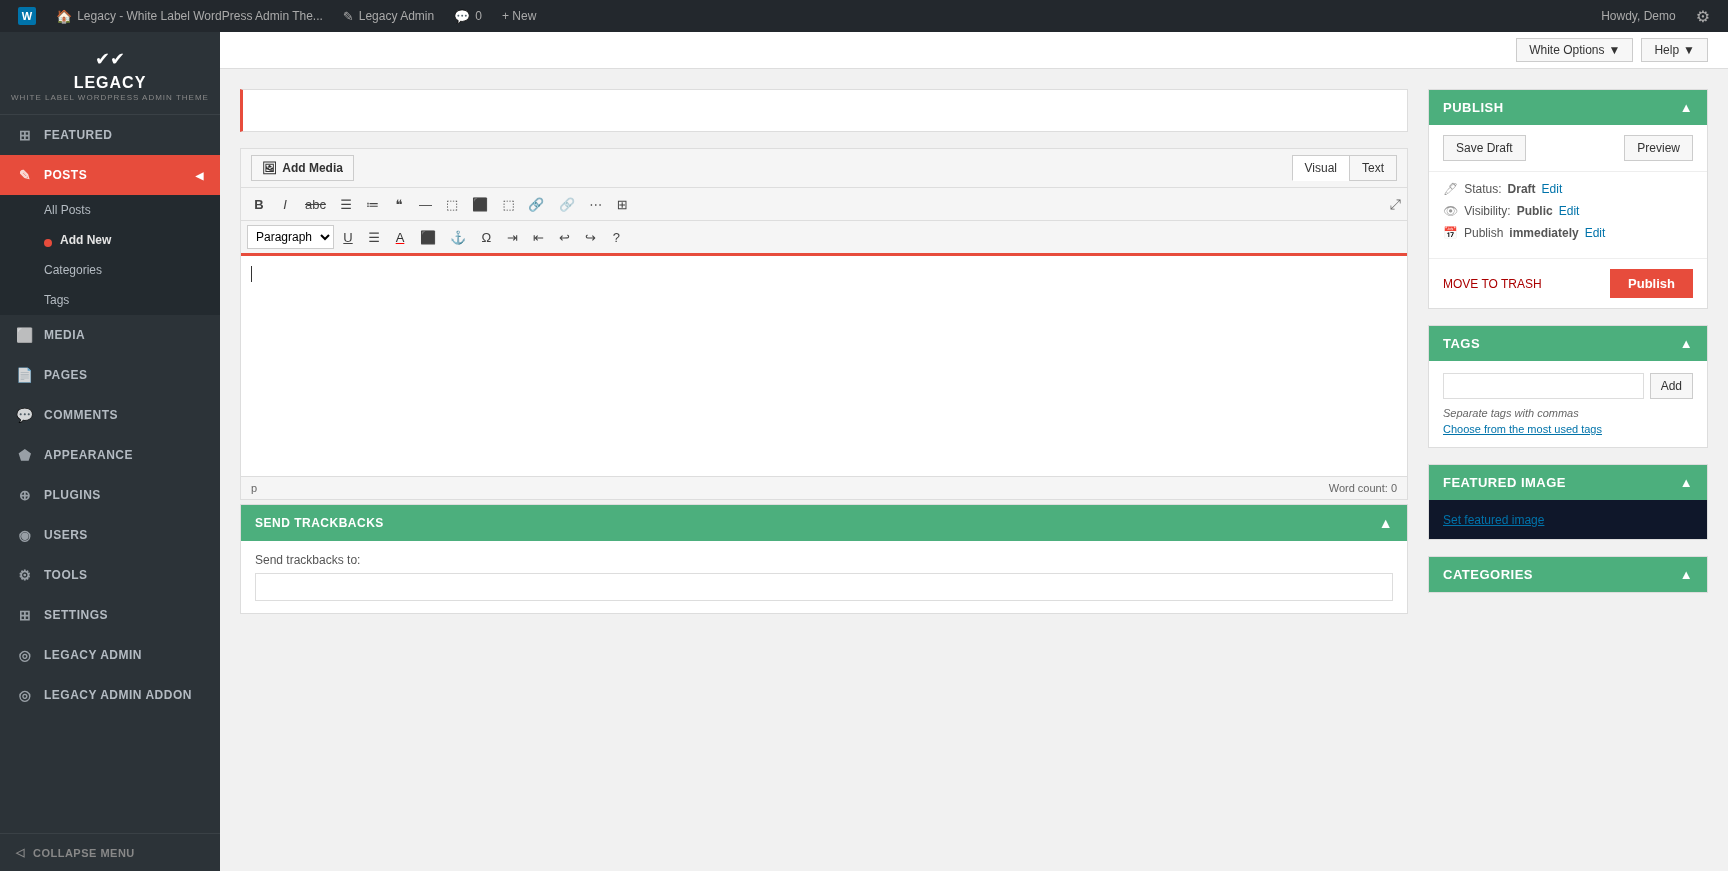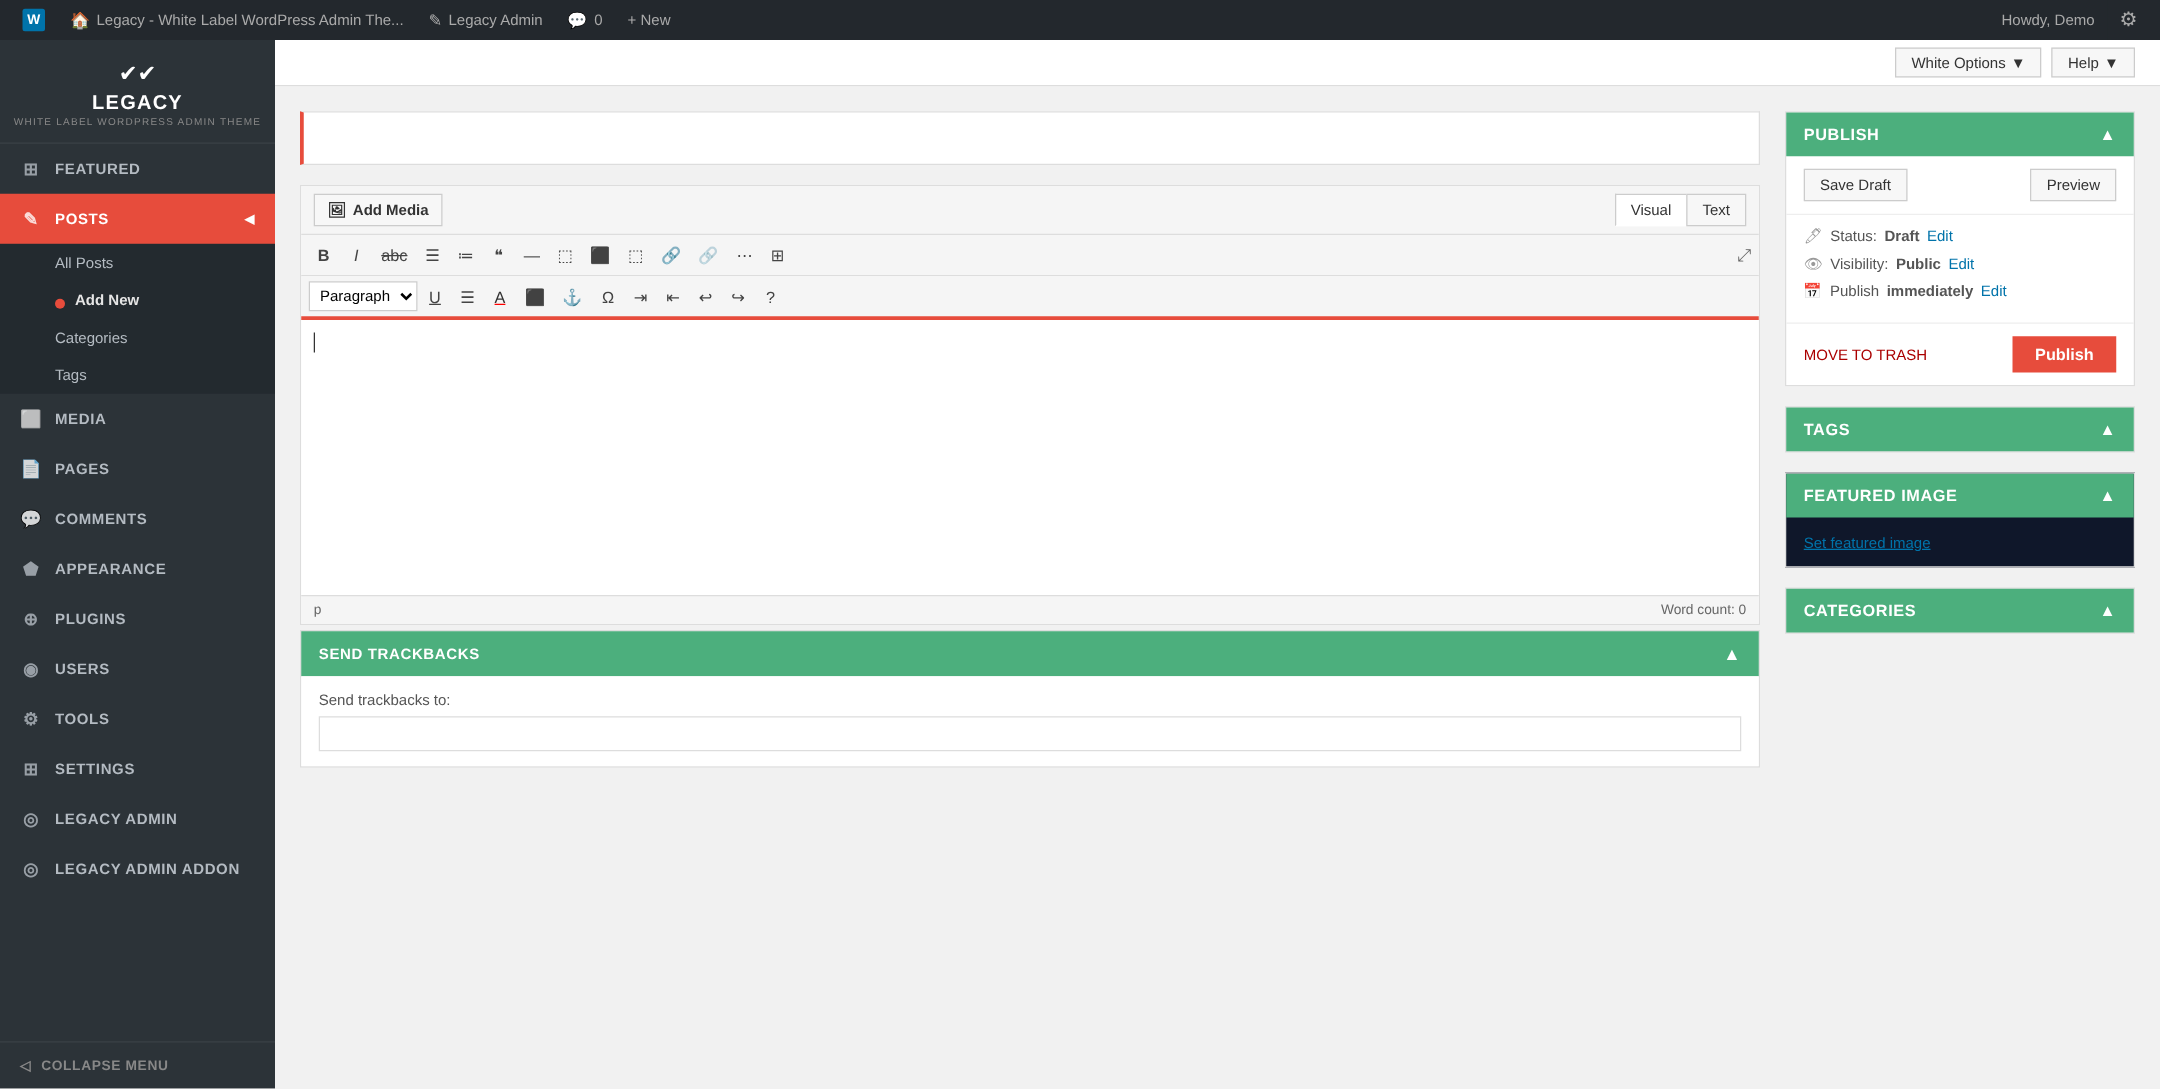--- a/index.html
+++ b/index.html
@@ -355,20 +355,28 @@
             <button class="move-trash-btn">MOVE TO TRASH</button>
             <button class="publish-btn">Publish</button>
           </div>
         </div>
 
         <div class="tags-box">
           <div class="tags-header">
             <span>TAGS</span>
             <span>▲</span>
           </div>
+          <div class="tags-content">
+            <div class="tags-input-row">
+              <input type="text" class="tags-input" style="">
+              <button class="tags-add-btn">Add</button>
+            </div>
+            <p class="tags-hint">Separate tags with commas</p>
+            <a href="#" class="tags-link">Choose from the most used tags</a>
+          </div>
         </div>
 
         <div class="featured-box">
           <div class="featured-header">
             <span>FEATURED IMAGE</span>
             <span>▲</span>
           </div>
           <div class="featured-content">
             <a href="#" class="featured-link">Set featured image</a>
           </div>

